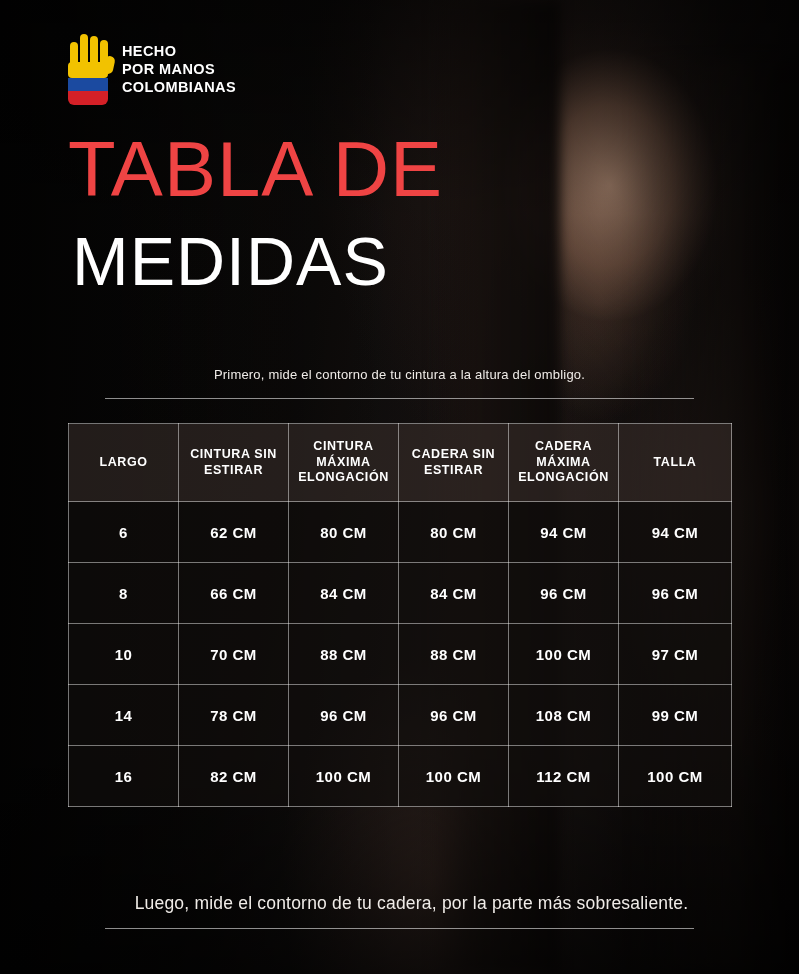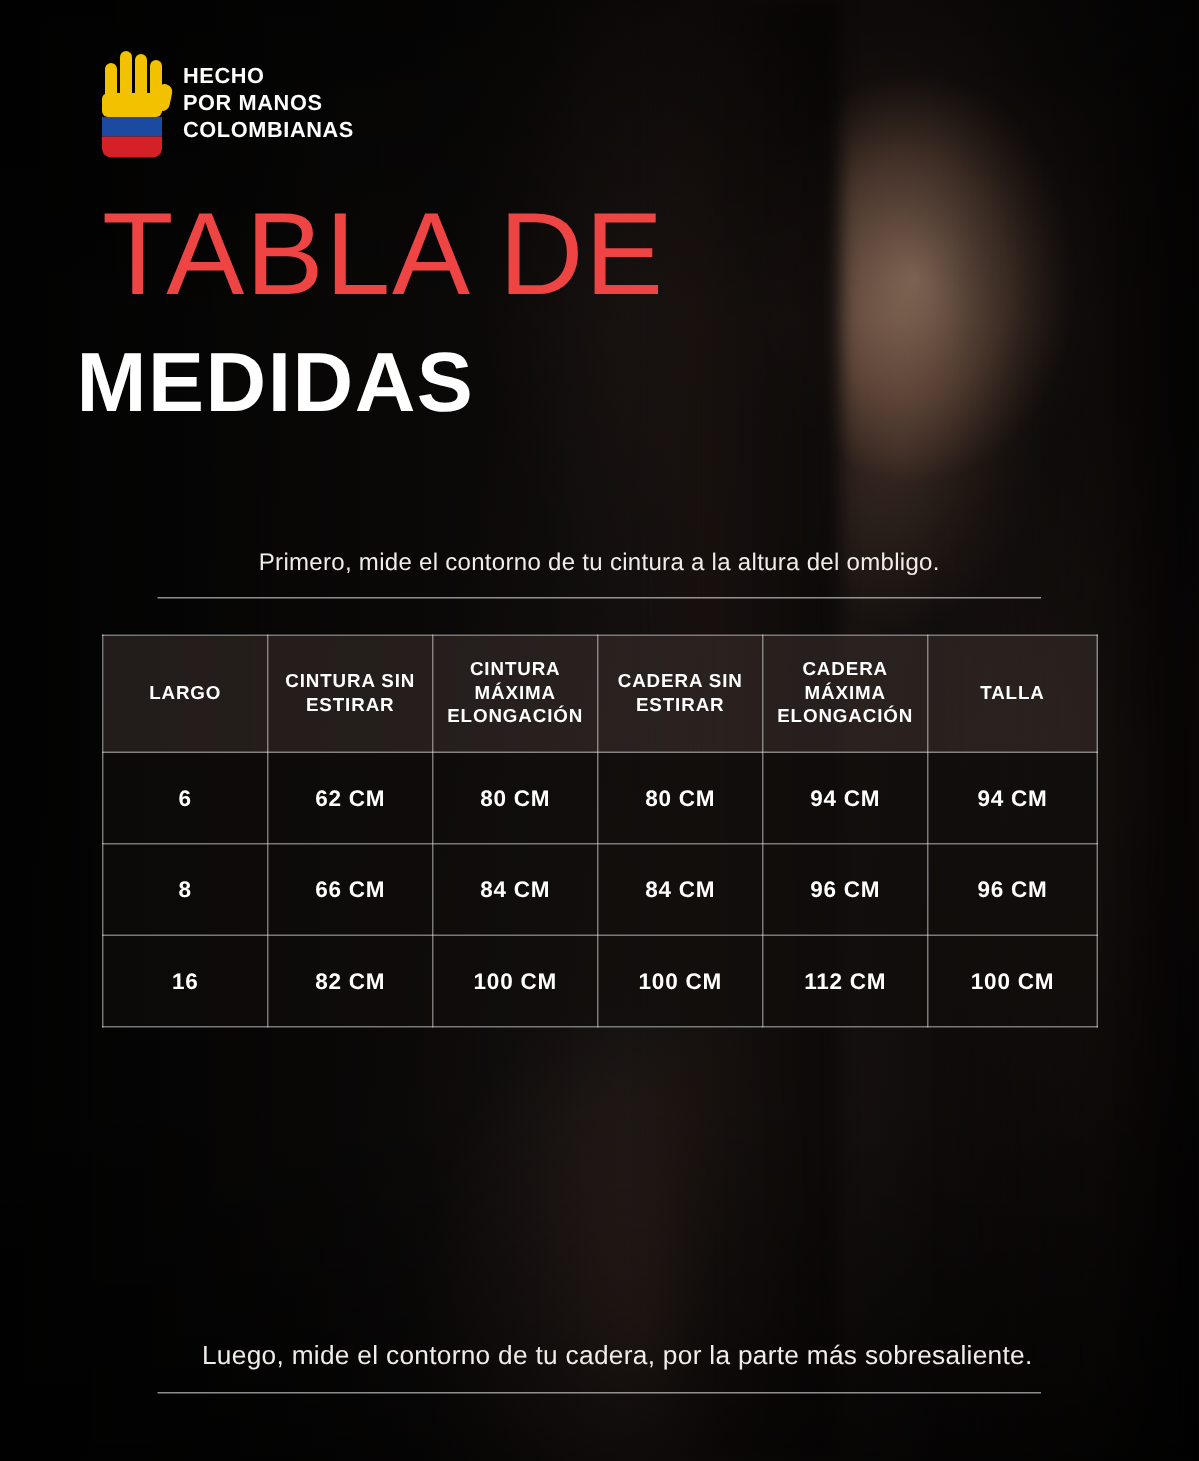--- a/index.html
+++ b/index.html
@@ -87,29 +87,29 @@
     letter-spacing: 0.4px;
   }
 
   
   .title-1 {
     position: absolute; left: 68px; top: 130px;
     color: #ef4444; font-size: 78px; font-weight: 300; letter-spacing: 1px;
     line-height: 1; font-family: "Liberation Sans", sans-serif;
   }
   .title-2 {
-    position: absolute; left: 51px; top: 227px;
-    color: #fff; font-size: 56px; font-weight: bold; letter-spacing: 1px;
+    position: absolute; left: 72px; top: 227px;
+    color: #fff; font-size: 68px; font-weight: normal; letter-spacing: 1px;
     line-height: 1;
   }
 
   
   .instruct-top {
     position: absolute; left: 0; top: 367px; width: 799px;
-    text-align: center; color: #f0ece8; font-size: 16px; letter-spacing: 0.2px;
+    text-align: center; color: #f0ece8; font-size: 13px; letter-spacing: 0.2px;
   }
   .rule-top {
     position: absolute; left: 105px; top: 398px; width: 589px; height: 1px;
     background: rgba(255,255,255,0.55);
   }
   .instruct-bottom {
     position: absolute; left: 12px; top: 893px; width: 799px;
     text-align: center; color: #f0ece8; font-size: 17.5px; letter-spacing: 0.2px;
   }
   .rule-bottom {
@@ -222,20 +222,36 @@
           </tr>
           <tr>
             <td>8</td>
             <td>66 CM</td>
             <td>84 CM</td>
             <td>84 CM</td>
             <td>96 CM</td>
             <td>96 CM</td>
           </tr>
           <tr>
+            <td>10</td>
+            <td>70 CM</td>
+            <td>88 CM</td>
+            <td>88 CM</td>
+            <td>100 CM</td>
+            <td>97 CM</td>
+          </tr>
+          <tr>
+            <td>14</td>
+            <td>78 CM</td>
+            <td>96 CM</td>
+            <td>96 CM</td>
+            <td>108 CM</td>
+            <td>99 CM</td>
+          </tr>
+          <tr>
             <td>16</td>
             <td>82 CM</td>
             <td>100 CM</td>
             <td>100 CM</td>
             <td>112 CM</td>
             <td>100 CM</td>
           </tr>
         </tbody>
       </table>
     </div>

